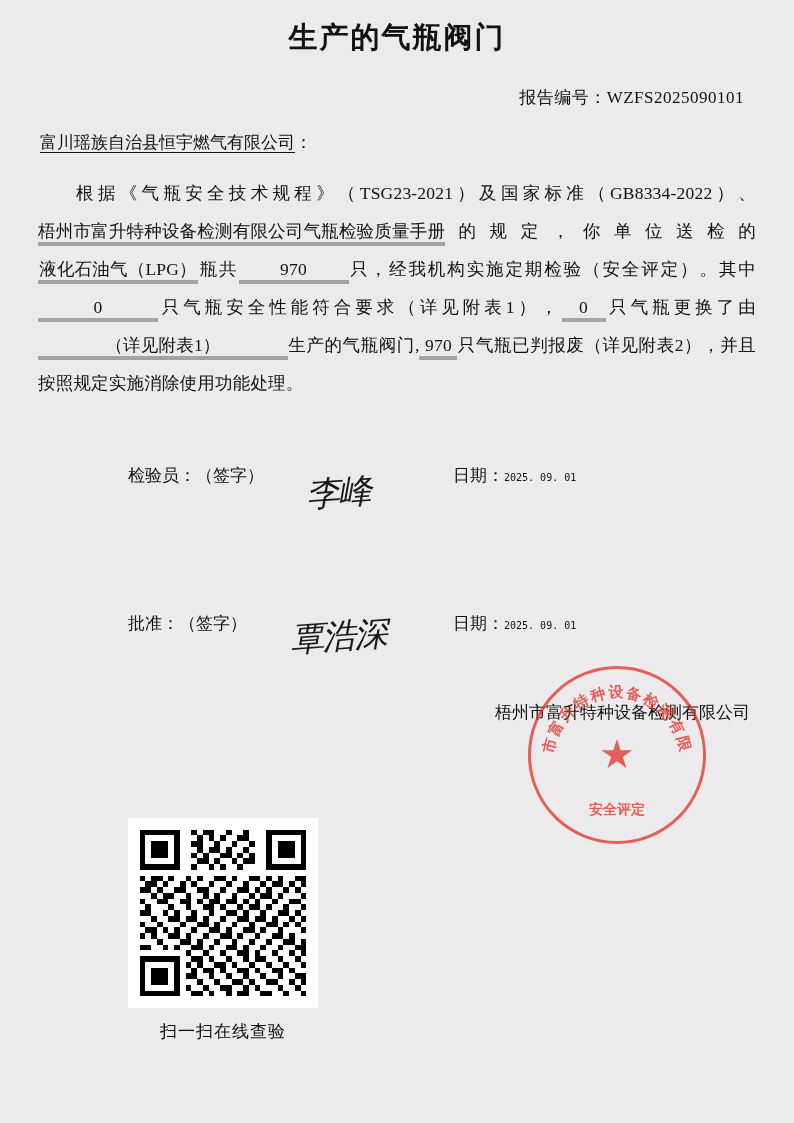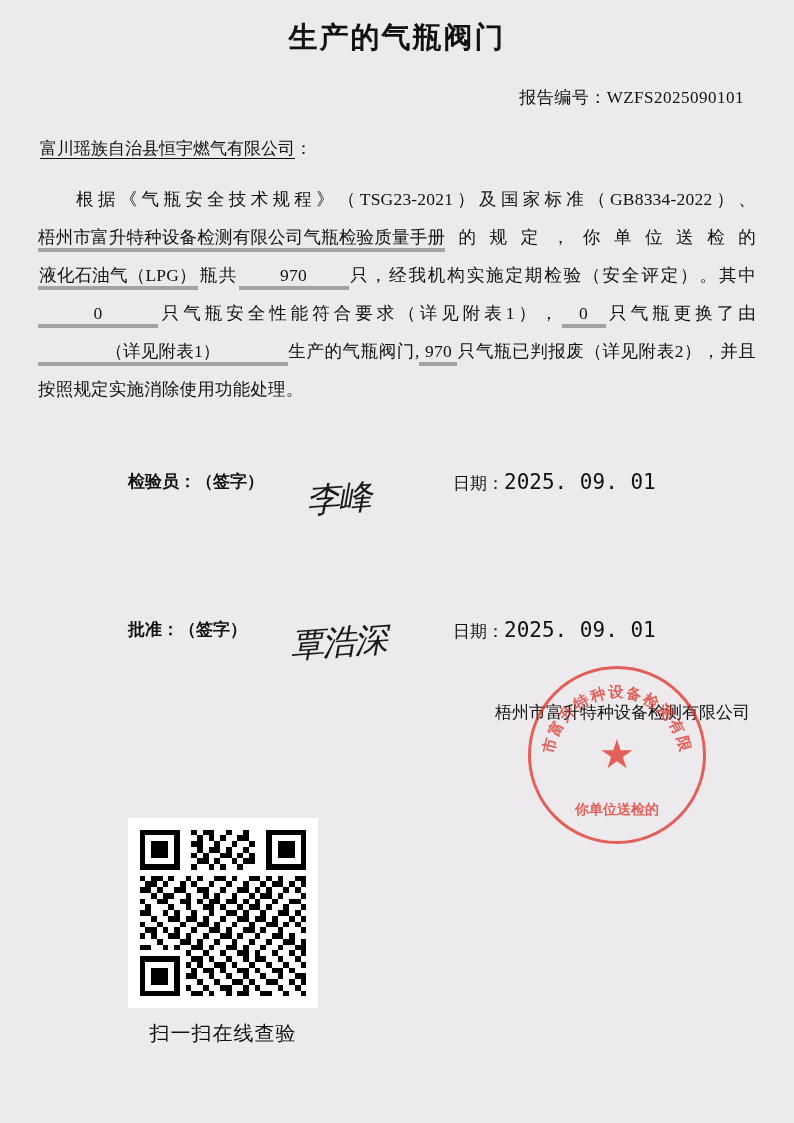--- a/index.html
+++ b/index.html
@@ -32,21 +32,21 @@
   }
   .report-no {
     text-align: right;
     font-size: 17px;
     margin-top: 28px;
     padding-right: 12px;
     letter-spacing: 0.5px;
   }
   .addressee {
     font-size: 17px;
-    margin-top: 28px;
+    margin-top: 22px;
     margin-left: 2px;
   }
   .addressee .u {
     text-decoration: underline;
     text-underline-offset: 4px;
   }
   .body-text {
     font-size: 17.5px;
     line-height: 38px;
     margin-top: 20px;
@@ -78,30 +78,29 @@
     height: 90px;
   }
   .sign-row {
     font-size: 17px;
     position: relative;
   }
   .sign-label {
     position: absolute;
     left: 90px;
     top: 0;
-    font-weight: bold;
   }
   .sign-date {
     position: absolute;
     left: 415px;
     top: 0;
   }
   .sign-date .dv {
     font-family: "DejaVu Sans Mono", monospace;
-    font-size: 21px;
+    font-size: 10px;
   }
   .signature {
     position: absolute;
     font-family: "Liberation Serif", serif;
     font-style: italic;
     font-size: 34px;
     color: #1a1a1a;
     transform: rotate(-4deg);
     letter-spacing: -2px;
     white-space: nowrap;
@@ -173,21 +172,21 @@
     text-align: center;
   }
   .qr {
     width: 190px;
     height: 190px;
     background: #fff;
     padding: 0;
     box-sizing: border-box;
   }
   .qr-caption {
-    font-size: 20px;
+    font-size: 17px;
     margin-top: 8px;
     letter-spacing: 1px;
   }
   .footer {
     position: absolute;
     left: 0;
     right: 44px;
     bottom: 22px;
     text-align: right;
     font-size: 16.5px;
@@ -235,21 +234,21 @@
   <div class="stamp">
     <svg class="arc" viewBox="0 0 172 172">
       <defs>
         <path id="arcpath" d="M 22,92 A 64,64 0 1 1 150,92" fill="none"></path>
       </defs>
       <text>
         <textPath href="#arcpath" startOffset="50%" text-anchor="middle" id="seal-top-text">梧州市富升特种设备检测有限公司</textPath>
       </text>
     </svg>
     <span class="star">★</span>
-    <div class="bottom-text">你单位送检的</div>
+    <div class="bottom-text">安全评定</div>
   </div>
 
   <div class="qr-wrap">
     <svg class="qr" viewBox="0 0 33 33" shape-rendering="crispEdges">
       <rect width="33" height="33" fill="#ffffff"></rect>
       <g fill="#000000">
         <rect x="2" y="2" width="7" height="1"></rect>
           <rect x="2" y="3" width="1" height="5"></rect>
           <rect x="8" y="3" width="1" height="5"></rect>
           <rect x="2" y="8" width="7" height="1"></rect>

